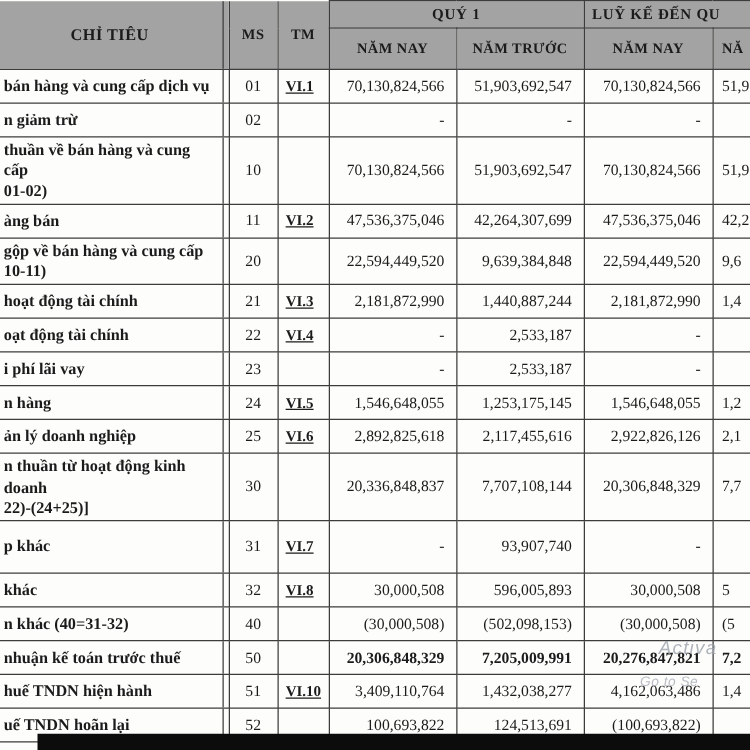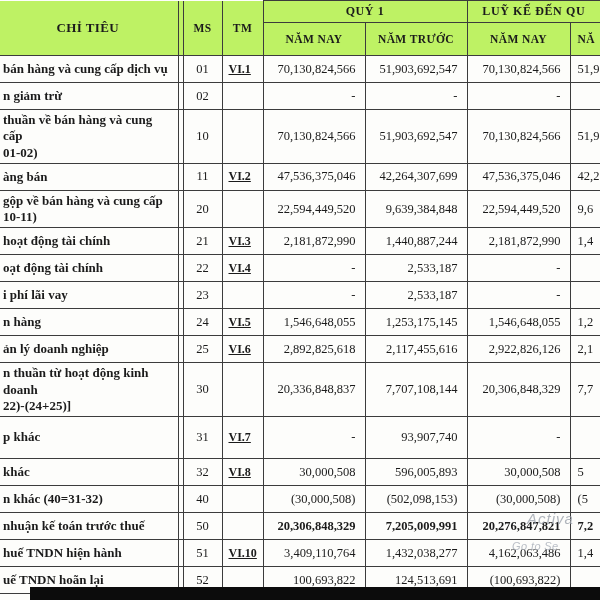--- a/index.html
+++ b/index.html
@@ -37,26 +37,26 @@
   }
   .c-label::after{
     content:"";position:absolute;top:-1px;bottom:-1px;right:4px;width:1px;background:#3c3c3c;
   }
   .c-ms{ text-align:center;font-weight:normal;font-size:12.5px;}
   .c-tm{ font-weight:bold;font-size:12px;text-decoration:underline;}
   .c-num{ text-align:right;padding-right:9px;font-size:12.5px;white-space:nowrap;}
   .c-cut{ text-align:left;padding:0 0 0 7px;white-space:nowrap;}
   .bold-row .c-num{font-weight:bold;}
 
-  thead th{font-weight:bold;background:#bef264;}
+  thead th{font-weight:bold;background:#a3a3a3;}
   .h-row1{height:22px;}
   .h-row2{height:33px;}
   .h-chitieu{text-align:center;font-size:13px;letter-spacing:.4px;}
   .h-group{text-align:center;font-size:12px;letter-spacing:.6px;}
-  .h-group-cut{text-align:center;white-space:nowrap;}
+  .h-group-cut{text-align:left;white-space:nowrap;}
   .h-sub{text-align:center;font-size:11.5px;letter-spacing:.4px;}
   .h-sub-cut{text-align:left;padding-left:7px;}
 
   .watermark{
     position:absolute;z-index:3;pointer-events:none;
     font-family:"Liberation Sans", sans-serif;
     color:rgba(156,162,173,.8);
     font-style:italic;
   }
   .wm1{left:527px;top:510px;font-size:15px;letter-spacing:1px;}

